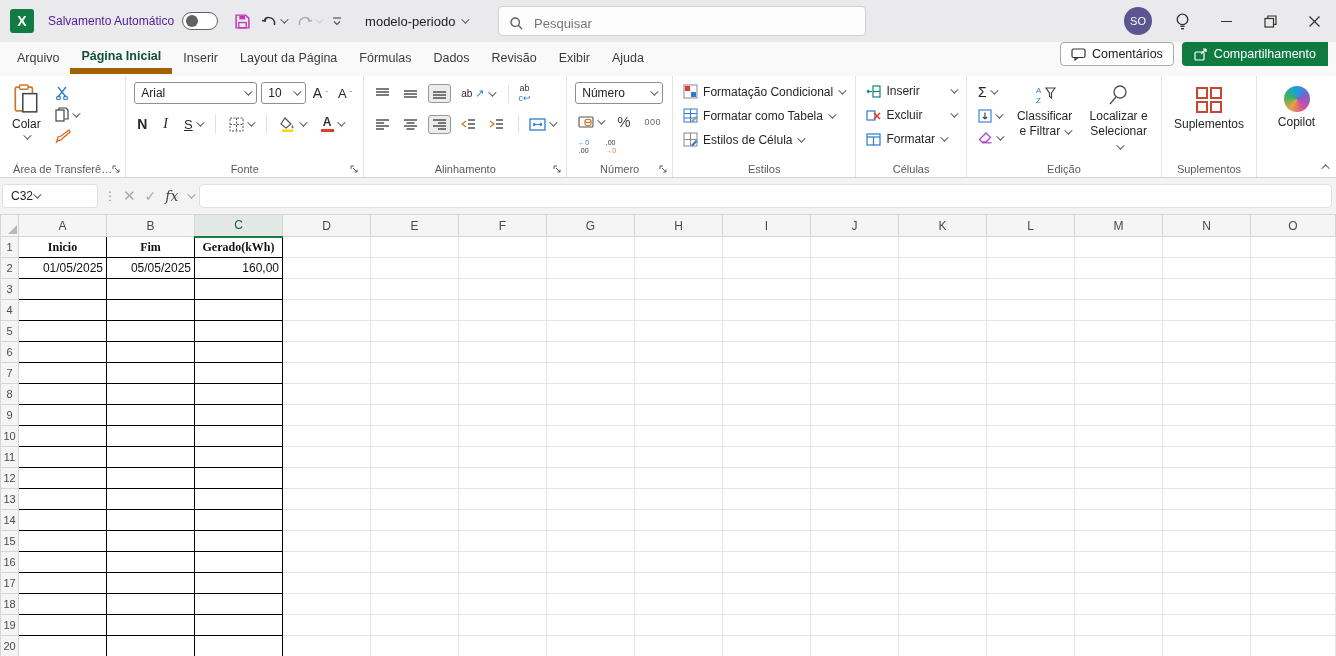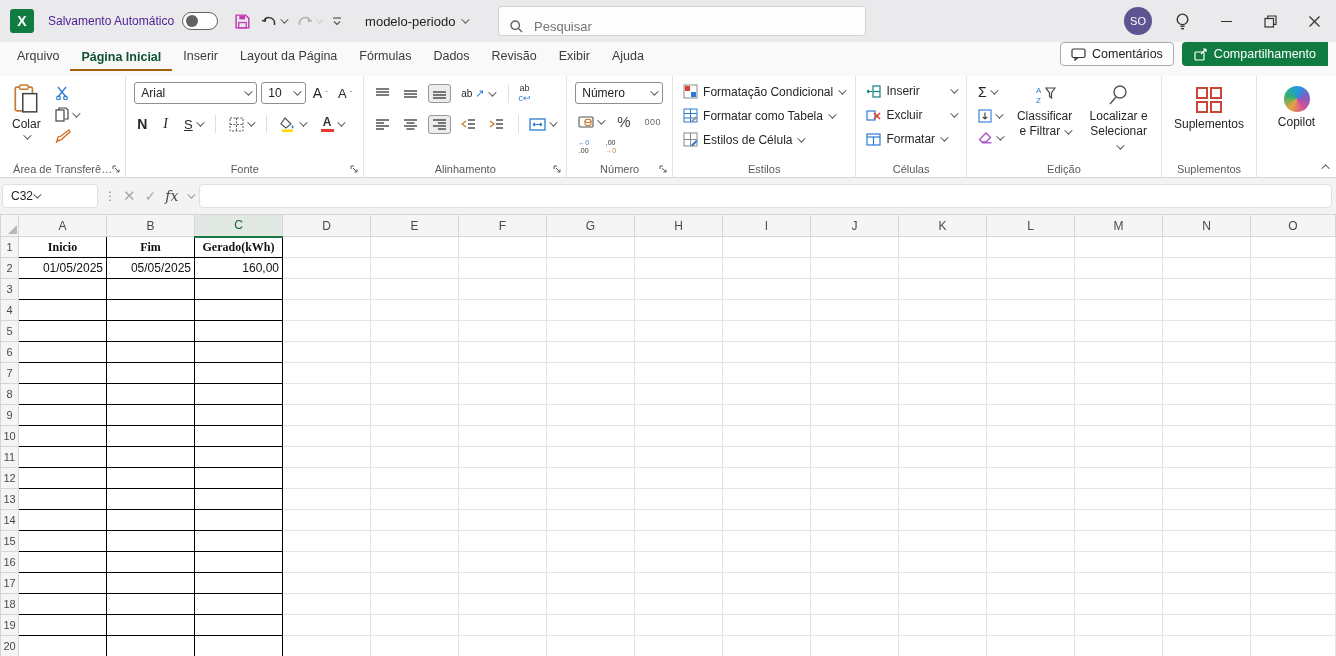--- a/index.html
+++ b/index.html
@@ -22,34 +22,34 @@
   .qat .btn { display:flex; align-items:center; gap:2px; }
   .chev { display:inline-block; width:6px; height:6px; border-right:1.3px solid #555;
     border-bottom:1.3px solid #555; transform:rotate(45deg) translateY(-2px); }
   .chev.dis { border-color:#aaa; }
   .chev-up { transform:rotate(225deg) translateY(-2px); }
   .dim { opacity:.45; }
   .doctitle { margin-left:22px; display:flex; align-items:center; gap:6px;
     font-size:13px; color:#222; }
   .searchbox { position:absolute; left:498px; top:6px; width:368px; height:30px;
     background:#fdfdfd; border:1px solid #d2d2d4; border-radius:4px; display:flex;
-    align-items:flex-start; padding:12px 10px; gap:10px; }
+    align-items:flex-end; padding:4px 10px; gap:10px; }
   .searchbox input { border:none; outline:none; background:transparent; font-size:13px;
     color:#444; width:280px; font-family:"Liberation Sans",sans-serif; }
   .titlebar-right { margin-left:auto; display:flex; align-items:center; }
   .avatar { width:28px; height:28px; border-radius:50%; background:#5c5592; color:#fff;
     font-size:11px; display:flex; align-items:center; justify-content:center; }
   .tb-icon { width:44px; height:42px; display:flex; align-items:center; justify-content:center; }
   .win-min { width:11px; border-top:1.3px solid #333; display:inline-block; }
 
   
   .tabsrow { height:34px; background:#f9f9f9; display:flex; align-items:flex-start;
     padding:0 6px; flex:0 0 34px; }
   .tab { padding:7px 11px 5px; font-size:12.5px; color:#3b3b3b; border-bottom:3px solid transparent; }
-  .tab.active { font-weight:bold; color:#0f5132; border-bottom:2px solid #a16207; }
+  .tab.active { font-weight:bold; color:#0f5132; border-bottom:6px solid #a16207; }
   .tabsrow-right { margin-left:auto; display:flex; align-items:center; gap:8px; padding-right:2px; }
   .btn-comments { display:flex; align-items:center; gap:6px; border:1px solid #ababab;
     background:#fff; border-radius:4px; padding:4px 10px; font-size:12.5px; color:#222; }
   .btn-share { display:flex; align-items:center; gap:6px; background:#0f7b41; color:#fff;
     border-radius:4px 0 0 4px; padding:5px 12px; font-size:12.5px; }
 
   
   .ribbon { height:102px; background:#fff; border-bottom:1px solid #d4d4d4;
     display:flex; flex:0 0 102px; position:relative; }
   .grp { position:relative; border-right:1px solid #e4e4e4; padding:6px 8px 16px; }

